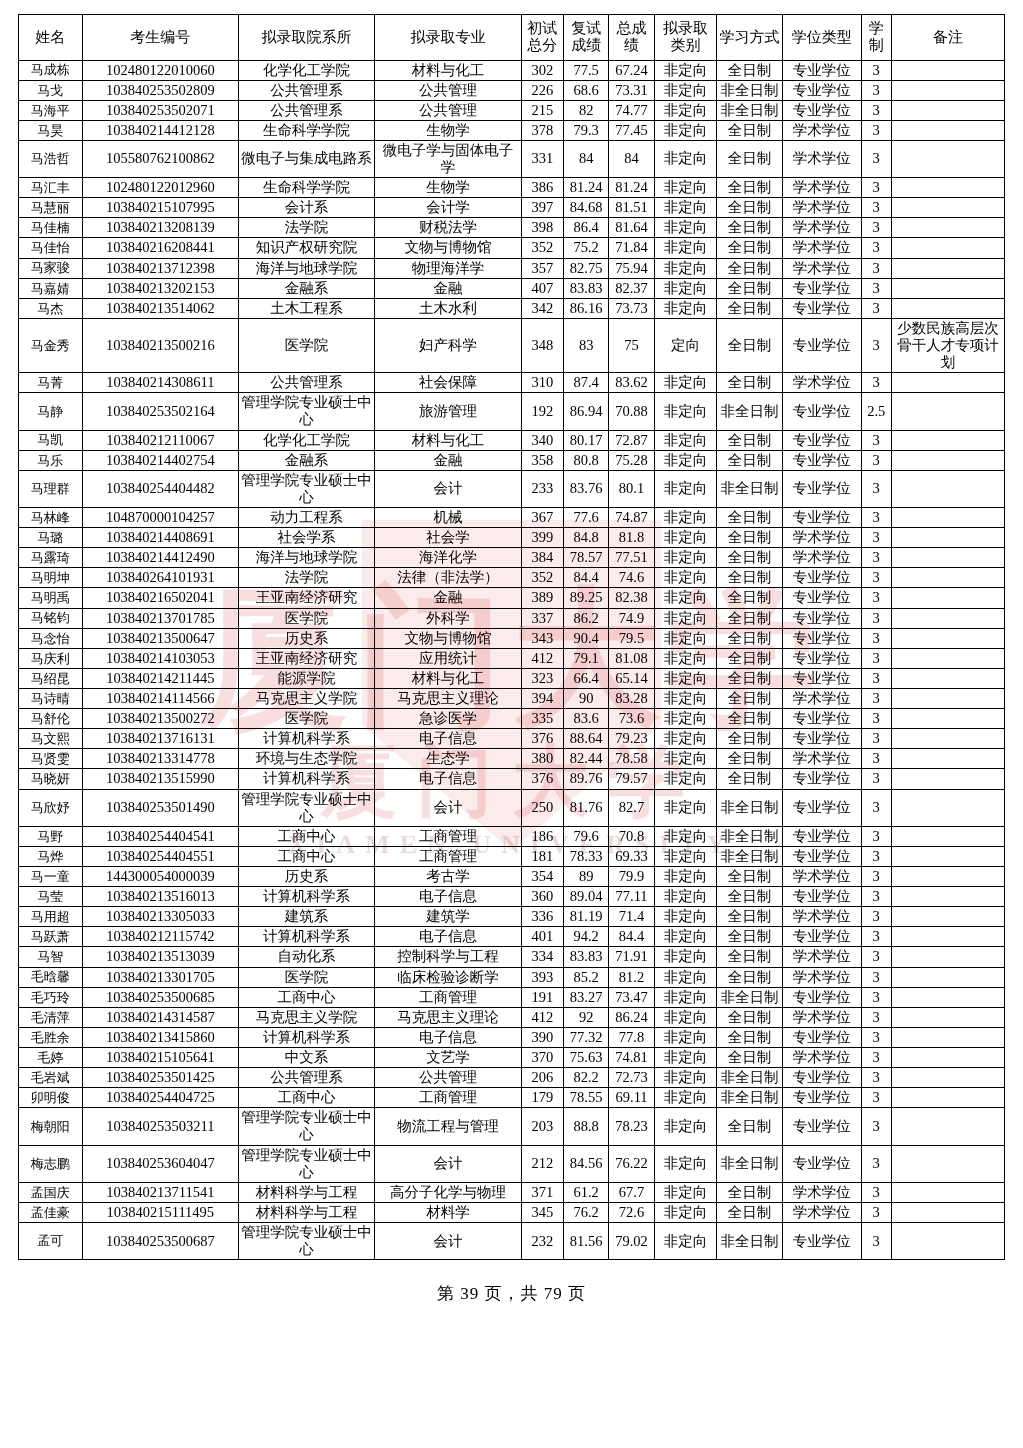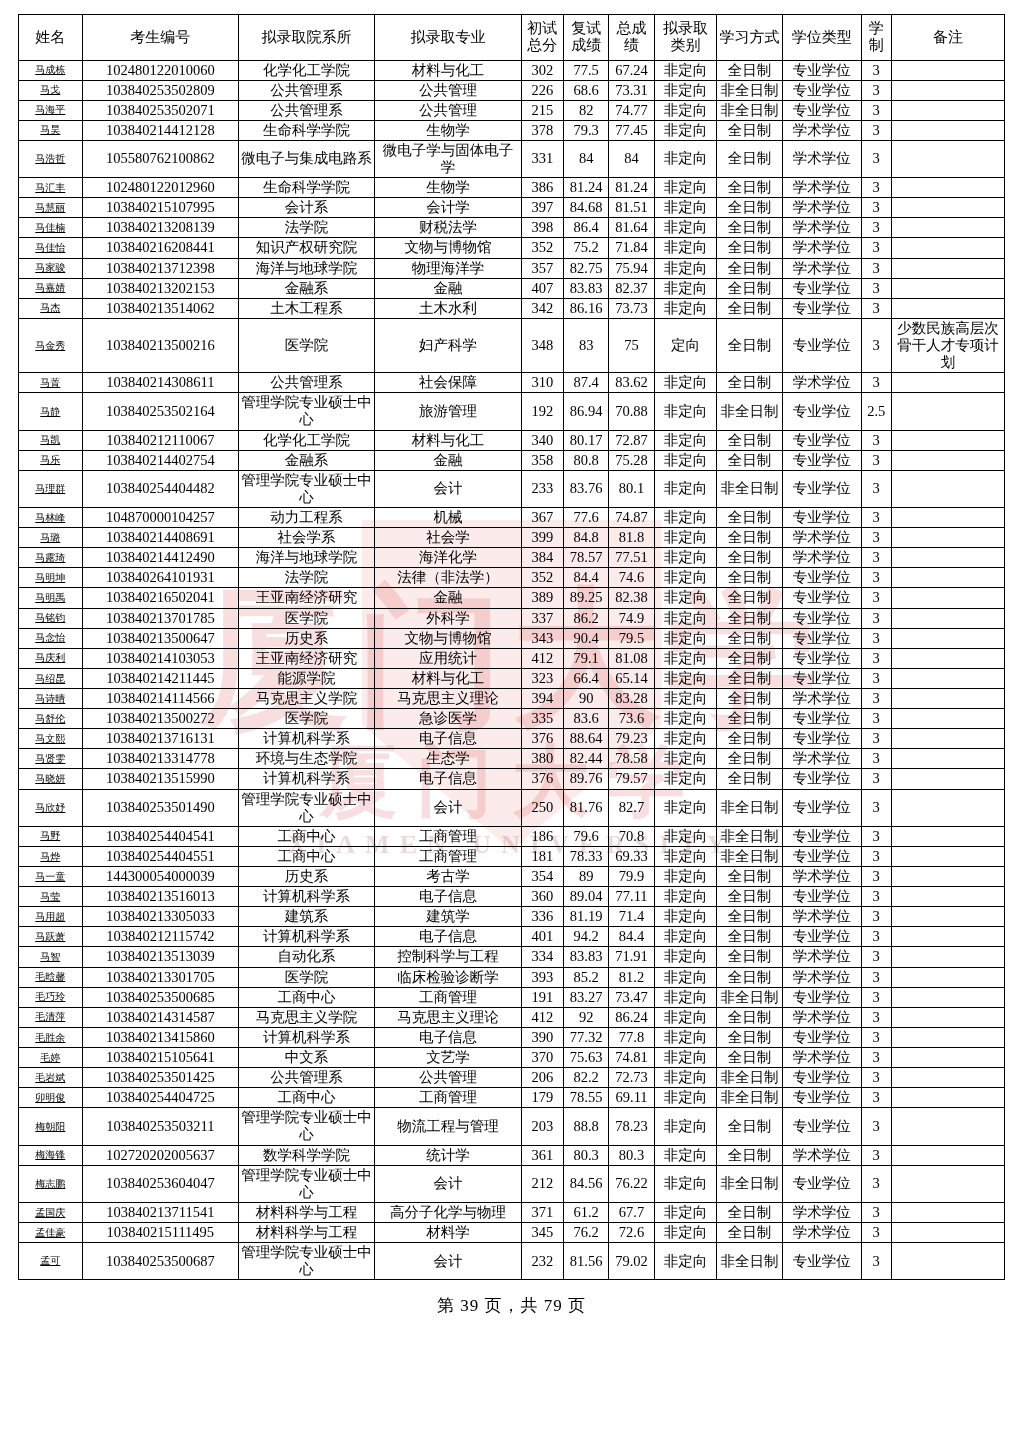--- a/index.html
+++ b/index.html
@@ -88,39 +88,39 @@
     line-height:1.18;
     vertical-align:middle;
     word-break:break-all;
   }
   thead th{
     font-size:15px;
     font-weight:normal;
     padding:5px 2px;
     line-height:1.15;
   }
-  td.name{font-size:10px;text-decoration:underline;}
+  td.name{font-size:13px;}
   col.c0{width:63px}
   col.c1{width:155px}
   col.c2{width:135px}
   col.c3{width:145px}
   col.c4{width:42px}
   col.c5{width:45px}
   col.c6{width:45px}
   col.c7{width:62px}
   col.c8{width:65px}
   col.c9{width:78px}
   col.c10{width:30px}
   col.c11{width:112px}
   .footer{
     position:relative;
     z-index:2;
     text-align:center;
     font-size:17px;
-    margin-top:14px;
+    margin-top:22px;
     letter-spacing:1px;
   }
 </style>
 </head>
 <body>
 
 <div class="page">
 
   <div class="watermark">
     <div class="wm-shield"></div>
@@ -827,34 +827,20 @@
           <td>203</td>
           <td>88.8</td>
           <td>78.23</td>
           <td>非定向</td>
           <td>全日制</td>
           <td>专业学位</td>
           <td>3</td>
           <td></td>
         </tr>
         <tr>
-          <td class="name">梅海锋</td>
-          <td>102720202005637</td>
-          <td>数学科学学院</td>
-          <td>统计学</td>
-          <td>361</td>
-          <td>80.3</td>
-          <td>80.3</td>
-          <td>非定向</td>
-          <td>全日制</td>
-          <td>学术学位</td>
-          <td>3</td>
-          <td></td>
-        </tr>
-        <tr>
           <td class="name">梅志鹏</td>
           <td>103840253604047</td>
           <td>管理学院专业硕士中心</td>
           <td>会计</td>
           <td>212</td>
           <td>84.56</td>
           <td>76.22</td>
           <td>非定向</td>
           <td>非全日制</td>
           <td>专业学位</td>

